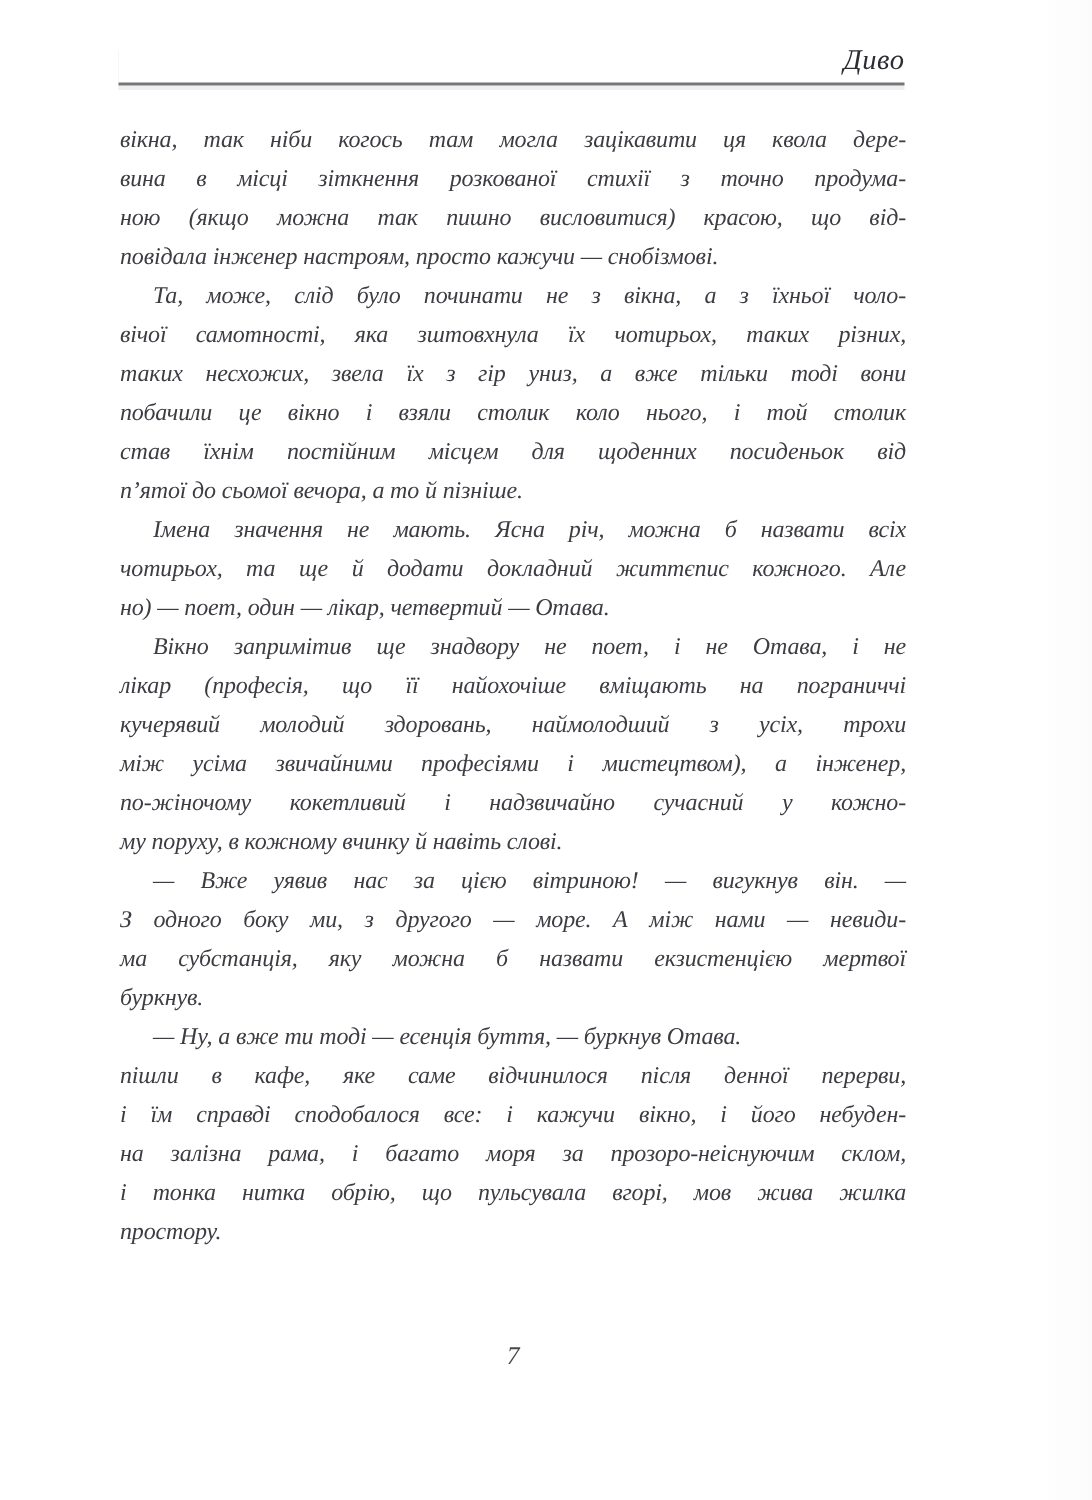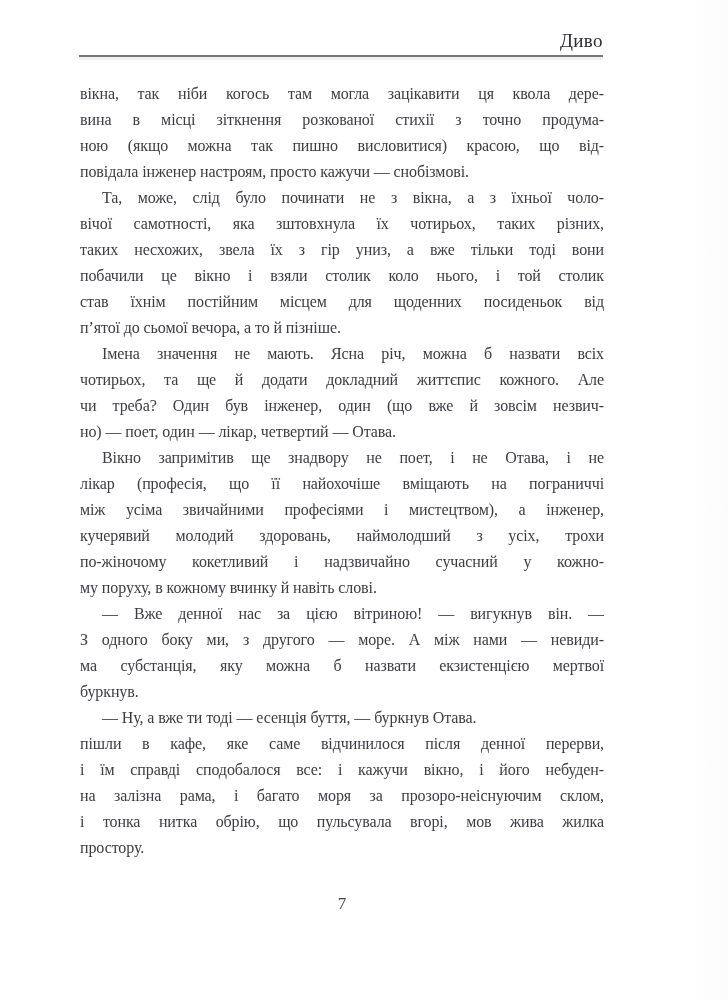--- a/index.html
+++ b/index.html
@@ -7,20 +7,21 @@
     padding: 0;
     background: #ffffff;
     font-family: "Liberation Serif", "DejaVu Serif", serif;
   }
   .page {
     position: relative;
     width: 728px;
     height: 1000px;
     background: linear-gradient(90deg, #ffffff 0%, #ffffff 95%, #fbfbfb 100%);
     overflow: hidden;
+    font-style: italic;
   }
   
   .running-header {
     position: absolute;
     left: 79px;
     top: 30px;
     width: 524px;
     text-align: right;
     font-size: 19px;
     line-height: 22px;
@@ -81,33 +82,32 @@
         <div class="line indent">Та, може, слід було починати не з вікна, а з їхньої чоло-</div>
         <div class="line">вічої самотності, яка зштовхнула їх чотирьох, таких різних,</div>
         <div class="line">таких несхожих, звела їх з гір униз, а вже тільки тоді вони</div>
         <div class="line">побачили це вікно і взяли столик коло нього, і той столик</div>
         <div class="line">став їхнім постійним місцем для щоденних посиденьок від</div>
         <div class="line last">п’ятої до сьомої вечора, а то й пізніше.</div>
       </div>
       <div class="para">
         <div class="line indent">Імена значення не мають. Ясна річ, можна б назвати всіх</div>
         <div class="line">чотирьох, та ще й додати докладний життєпис кожного. Але</div>
-        <div class="line">чи треба? Один був інженер, один (що вже й зовсім незвич-</div>
         <div class="line last">но) — поет, один — лікар, четвертий — Отава.</div>
       </div>
       <div class="para">
         <div class="line indent">Вікно запримітив ще знадвору не поет, і не Отава, і не</div>
         <div class="line">лікар (професія, що її найохочіше вміщають на пограниччі</div>
+        <div class="line">кучерявий молодий здоровань, наймолодший з усіх, трохи</div>
         <div class="line">між усіма звичайними професіями і мистецтвом), а інженер,</div>
-        <div class="line">кучерявий молодий здоровань, наймолодший з усіх, трохи</div>
         <div class="line">по-жіночому кокетливий і надзвичайно сучасний у кожно-</div>
         <div class="line last">му поруху, в кожному вчинку й навіть слові.</div>
       </div>
       <div class="para">
-        <div class="line indent">— Вже денної нас за цією вітриною! — вигукнув він. —</div>
+        <div class="line indent">— Вже уявив нас за цією вітриною! — вигукнув він. —</div>
         <div class="line">З одного боку ми, з другого — море. А між нами — невиди-</div>
         <div class="line">ма субстанція, яку можна б назвати екзистенцією мертвої</div>
         <div class="line last">буркнув.</div>
       </div>
       <div class="para">
         <div class="line indent last">— Ну, а вже ти тоді — есенція буття, — буркнув Отава.</div>
       </div>
       <div class="para">
         <div class="line">пішли в кафе, яке саме відчинилося після денної перерви,</div>
         <div class="line">і їм справді сподобалося все: і кажучи вікно, і його небуден-</div>

